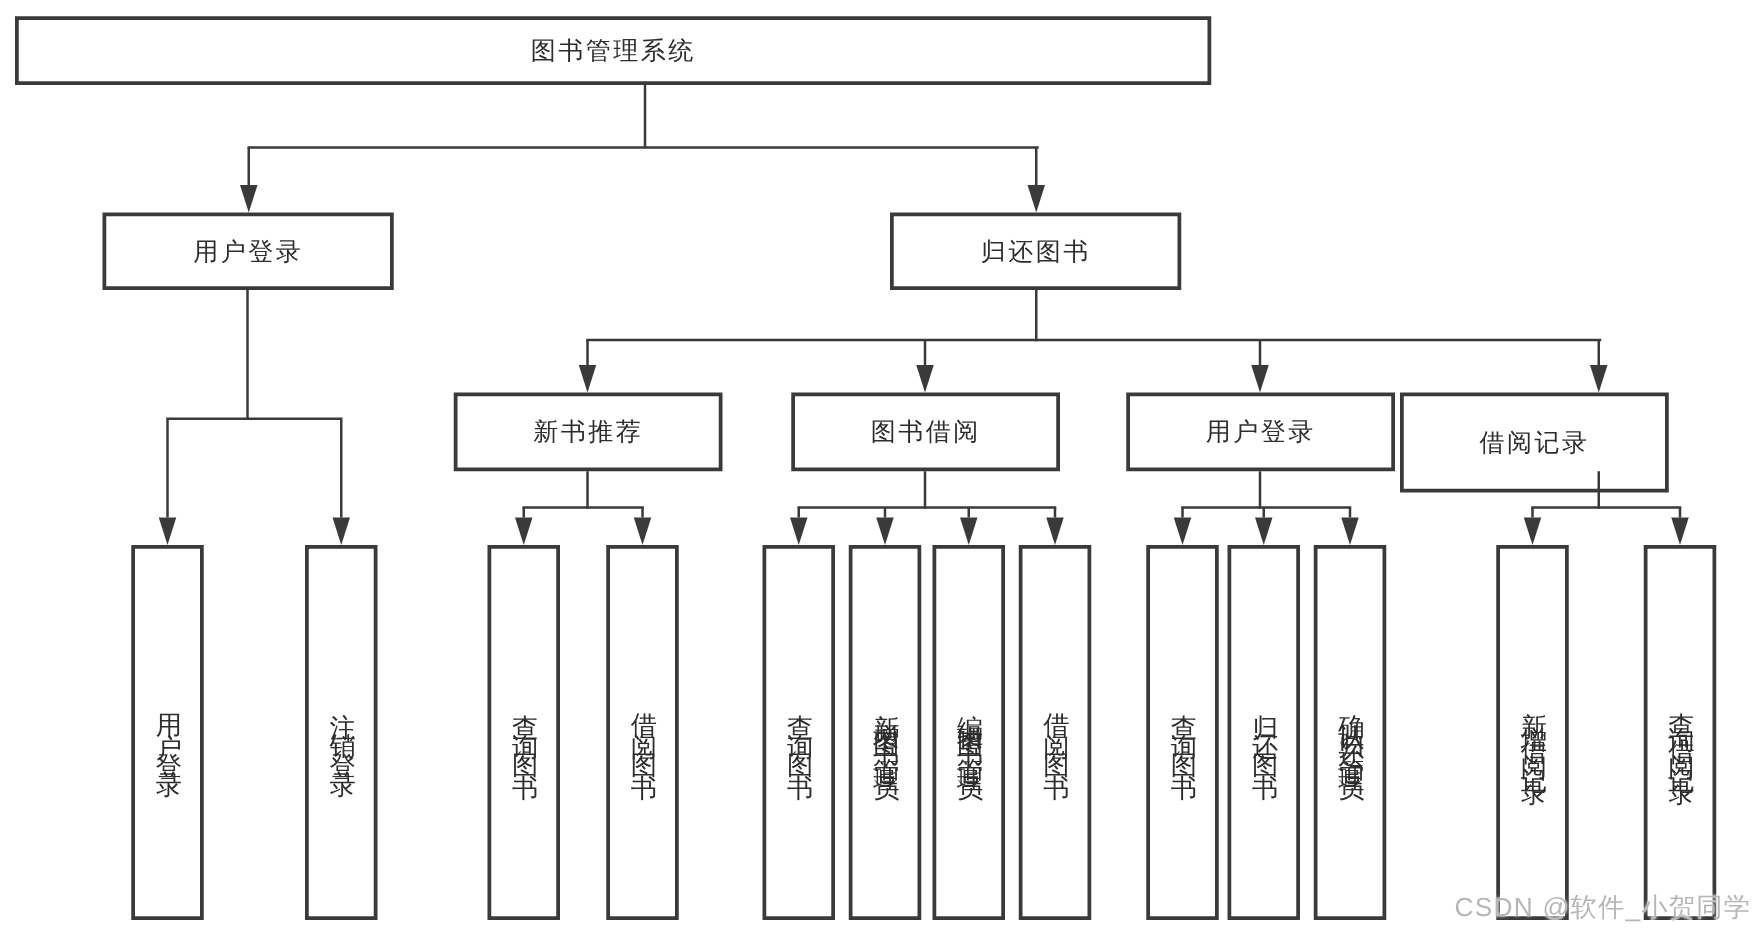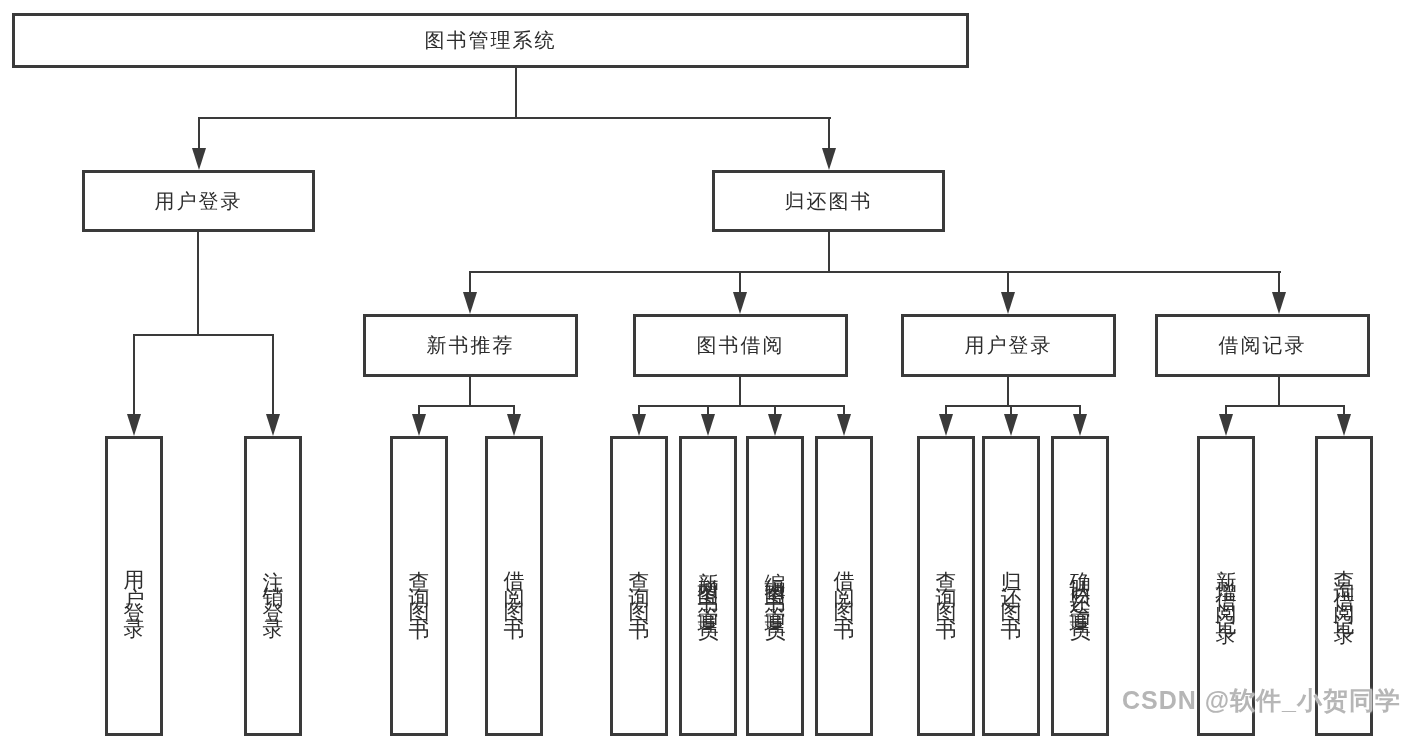--- a/index.html
+++ b/index.html
@@ -47,28 +47,27 @@
     top: 100%;
     left: -6px;
     width: 0; height: 0;
     border-left: 7px solid transparent;
     border-right: 7px solid transparent;
     border-top: 22px solid #3a3a3a;
   }
   .watermark {
     position: absolute;
     right: 4px;
-    top: 684px;
-    font-size: 25px;
+    top: 712px;
+    font-size: 21px;
     color: rgba(178,178,178,0.95);
     text-shadow: 0 0 3px #ffffff, 0 0 1px #ffffff;
     letter-spacing: 1px;
     z-index: 10;
     white-space: nowrap;
-    font-weight: bold;
   }
 </style>
 </head>
 <body>
 
 <div class="canvas">
 
   <div class="node" style="left:12px; top:13px; width:957px; height:55px;">图书管理系统</div>
 
   <div class="vline" style="left:515px; top:68px; height:50px;"></div>
@@ -87,21 +86,21 @@
   <div class="vline" style="left:828px; top:232px; height:41px;"></div>
   <div class="hline" style="left:469px; top:271px; width:812px;"></div>
   <div class="arrow" style="left:469px; top:272px; height:20px;"></div>
   <div class="arrow" style="left:739px; top:272px; height:20px;"></div>
   <div class="arrow" style="left:1007px; top:272px; height:20px;"></div>
   <div class="arrow" style="left:1278px; top:272px; height:20px;"></div>
 
   <div class="node" style="left:633px; top:314px; width:215px; height:63px;">图书借阅</div>
   <div class="node" style="left:363px; top:314px; width:215px; height:63px;">新书推荐</div>
   <div class="node" style="left:901px; top:314px; width:215px; height:63px;">用户登录</div>
-  <div class="node" style="left:1155px; top:314px; width:215px; height:63px;">借阅记录</div>
+  <div class="node" style="left:1120px; top:314px; width:215px; height:80px;">借阅记录</div>
 
   <div class="vline" style="left:469px; top:377px; height:30px;"></div>
   <div class="hline" style="left:418px; top:405px; width:97px;"></div>
   <div class="arrow" style="left:418px; top:406px; height:8px;"></div>
   <div class="arrow" style="left:513px; top:406px; height:8px;"></div>
 
   <div class="vline" style="left:739px; top:377px; height:30px;"></div>
   <div class="hline" style="left:638px; top:405px; width:207px;"></div>
   <div class="arrow" style="left:638px; top:406px; height:8px;"></div>
   <div class="arrow" style="left:707px; top:406px; height:8px;"></div>

